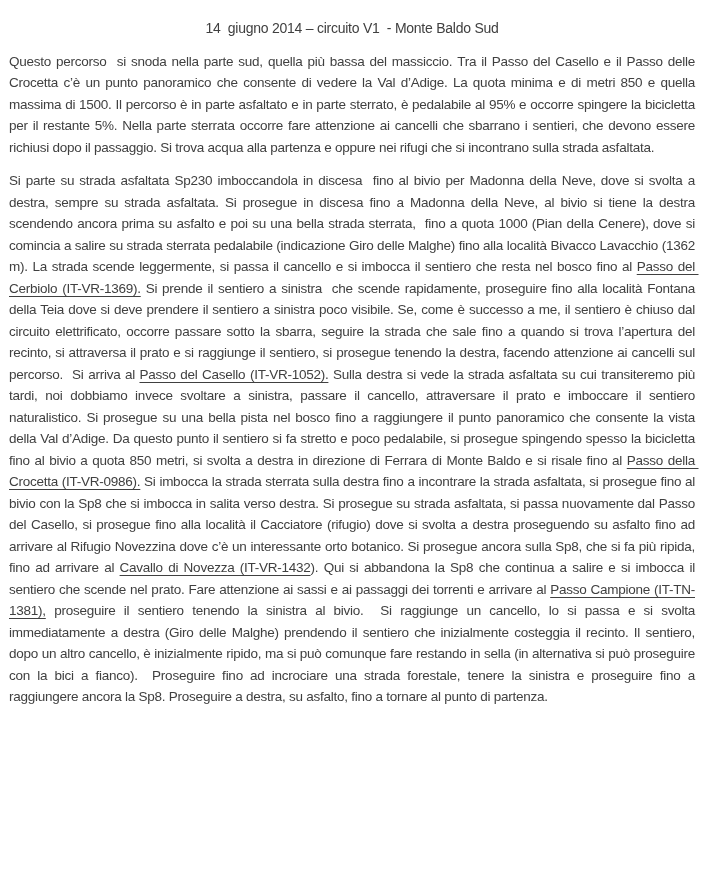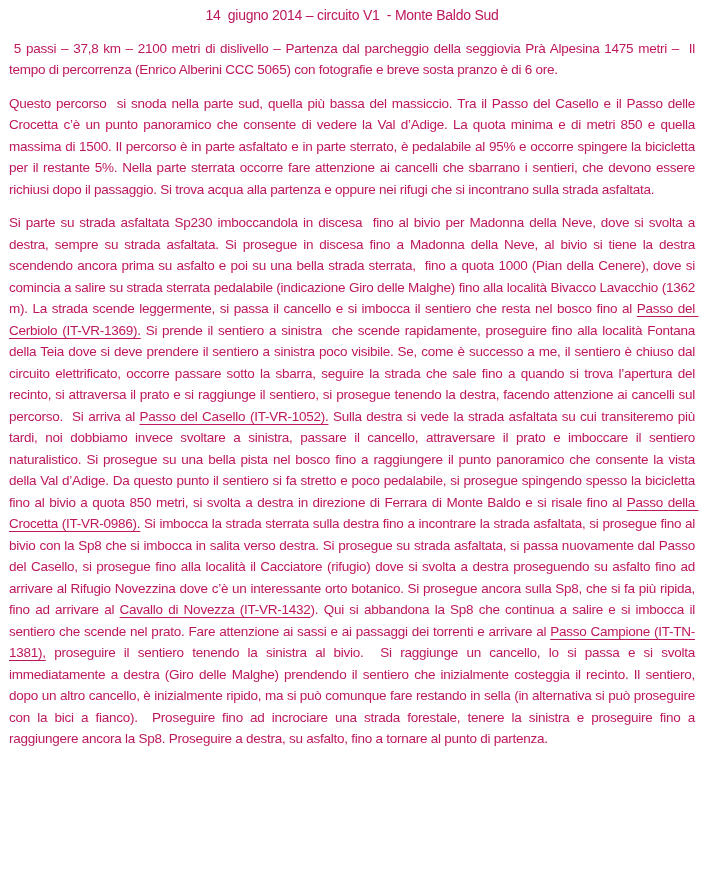--- a/index.html
+++ b/index.html
@@ -5,25 +5,25 @@
   html, body {
     margin: 0;
     padding: 0;
     background: #ffffff;
   }
   .page {
     position: relative;
     width: 704px;
     height: 896px;
     box-sizing: border-box;
-    padding: 5px 9px 0 9px;
+    padding: 18px 9px 0 9px;
     background: #ffffff;
     overflow: hidden;
     font-family: "Liberation Sans", "DejaVu Sans", sans-serif;
-    color: #be185d;
+    color: #404040;
     font-size: 13.5px;
     letter-spacing: -0.25px;
     line-height: 21.5px;
   }
   .doc-title {
     text-align: center;
     white-space: pre-wrap;
     font-size: 14px;
     margin: 0 0 11px 0;
   }
@@ -37,19 +37,18 @@
     text-decoration-thickness: 1.2px;
     text-underline-offset: 2.5px;
   }
 </style>
 </head>
 <body>
 
 <div class="page">
   <div class="doc-title">14  giugno 2014 – circuito V1  - Monte Baldo Sud</div>
 
-  <p class="para"><span> 5 passi – 37,8 km – 2100 metri di dislivello – Partenza dal parcheggio della seggiovia Prà Alpesina 1475 metri –  Il tempo di percorrenza (Enrico Alberini CCC 5065) con fotografie e breve sosta pranzo è di 6 ore.</span></p>
 
 
   <p class="para"><span>Questo percorso  si snoda nella parte sud, quella più bassa del massiccio. Tra il Passo del Casello e il Passo delle Crocetta c’è un punto panoramico che consente di vedere la Val d’Adige. La quota minima e di metri 850 e quella massima di 1500. Il percorso è in parte asfaltato e in parte sterrato, è pedalabile al 95% e occorre spingere la bicicletta per il restante 5%. Nella parte sterrata occorre fare attenzione ai cancelli che sbarrano i sentieri, che devono essere richiusi dopo il passaggio. Si trova acqua alla partenza e oppure nei rifugi che si incontrano sulla strada asfaltata.</span></p>
 
   <p class="para"><span>Si parte su strada asfaltata Sp230 imboccandola in discesa  fino al bivio per Madonna della Neve, dove si svolta a destra, sempre su strada asfaltata. Si prosegue in discesa fino a Madonna della Neve, al bivio si tiene la destra scendendo ancora prima su asfalto e poi su una bella strada sterrata,  fino a quota 1000 (Pian della Cenere), dove si comincia a salire su strada sterrata pedalabile (indicazione Giro delle Malghe) fino alla località Bivacco Lavacchio (1362 m). La strada scende leggermente, si passa il cancello e si imbocca il sentiero che resta nel bosco fino al </span><span class="underlined">Passo del Cerbiolo (IT-VR-1369).</span><span> Si prende il sentiero a sinistra  che scende rapidamente, proseguire fino alla località Fontana della Teia dove si deve prendere il sentiero a sinistra poco visibile. Se, come è successo a me, il sentiero è chiuso dal circuito elettrificato, occorre passare sotto la sbarra, seguire la strada che sale fino a quando si trova l’apertura del recinto, si attraversa il prato e si raggiunge il sentiero, si prosegue tenendo la destra, facendo attenzione ai cancelli sul percorso.  Si arriva al </span><span class="underlined">Passo del Casello (IT-VR-1052).</span><span> Sulla destra si vede la strada asfaltata su cui transiteremo più tardi, noi dobbiamo invece svoltare a sinistra, passare il cancello, attraversare il prato e imboccare il sentiero naturalistico. Si prosegue su una bella pista nel bosco fino a raggiungere il punto panoramico che consente la vista della Val d’Adige. Da questo punto il sentiero si fa stretto e poco pedalabile, si prosegue spingendo spesso la bicicletta fino al bivio a quota 850 metri, si svolta a destra in direzione di Ferrara di Monte Baldo e si risale fino al </span><span class="underlined">Passo della Crocetta (IT-VR-0986).</span><span> Si imbocca la strada sterrata sulla destra fino a incontrare la strada asfaltata, si prosegue fino al bivio con la Sp8 che si imbocca in salita verso destra. Si prosegue su strada asfaltata, si passa nuovamente dal Passo del Casello, si prosegue fino alla località il Cacciatore (rifugio) dove si svolta a destra proseguendo su asfalto fino ad arrivare al Rifugio Novezzina dove c’è un interessante orto botanico. Si prosegue ancora sulla Sp8, che si fa più ripida, fino ad arrivare al </span><span class="underlined">Cavallo di Novezza (IT-VR-1432</span><span>). Qui si abbandona la Sp8 che continua a salire e si imbocca il sentiero che scende nel prato. Fare attenzione ai sassi e ai passaggi dei torrenti e arrivare al </span><span class="underlined">Passo Campione (IT-TN-1381),</span><span> proseguire il sentiero tenendo la sinistra al bivio.  Si raggiunge un cancello, lo si passa e si svolta immediatamente a destra (Giro delle Malghe) prendendo il sentiero che inizialmente costeggia il recinto. Il sentiero, dopo un altro cancello, è inizialmente ripido, ma si può comunque fare restando in sella (in alternativa si può proseguire con la bici a fianco).  Proseguire fino ad incrociare una strada forestale, tenere la sinistra e proseguire fino a raggiungere ancora la Sp8. Proseguire a destra, su asfalto, fino a tornare al punto di partenza.</span></p>
 </div>
 
 </body></html>

